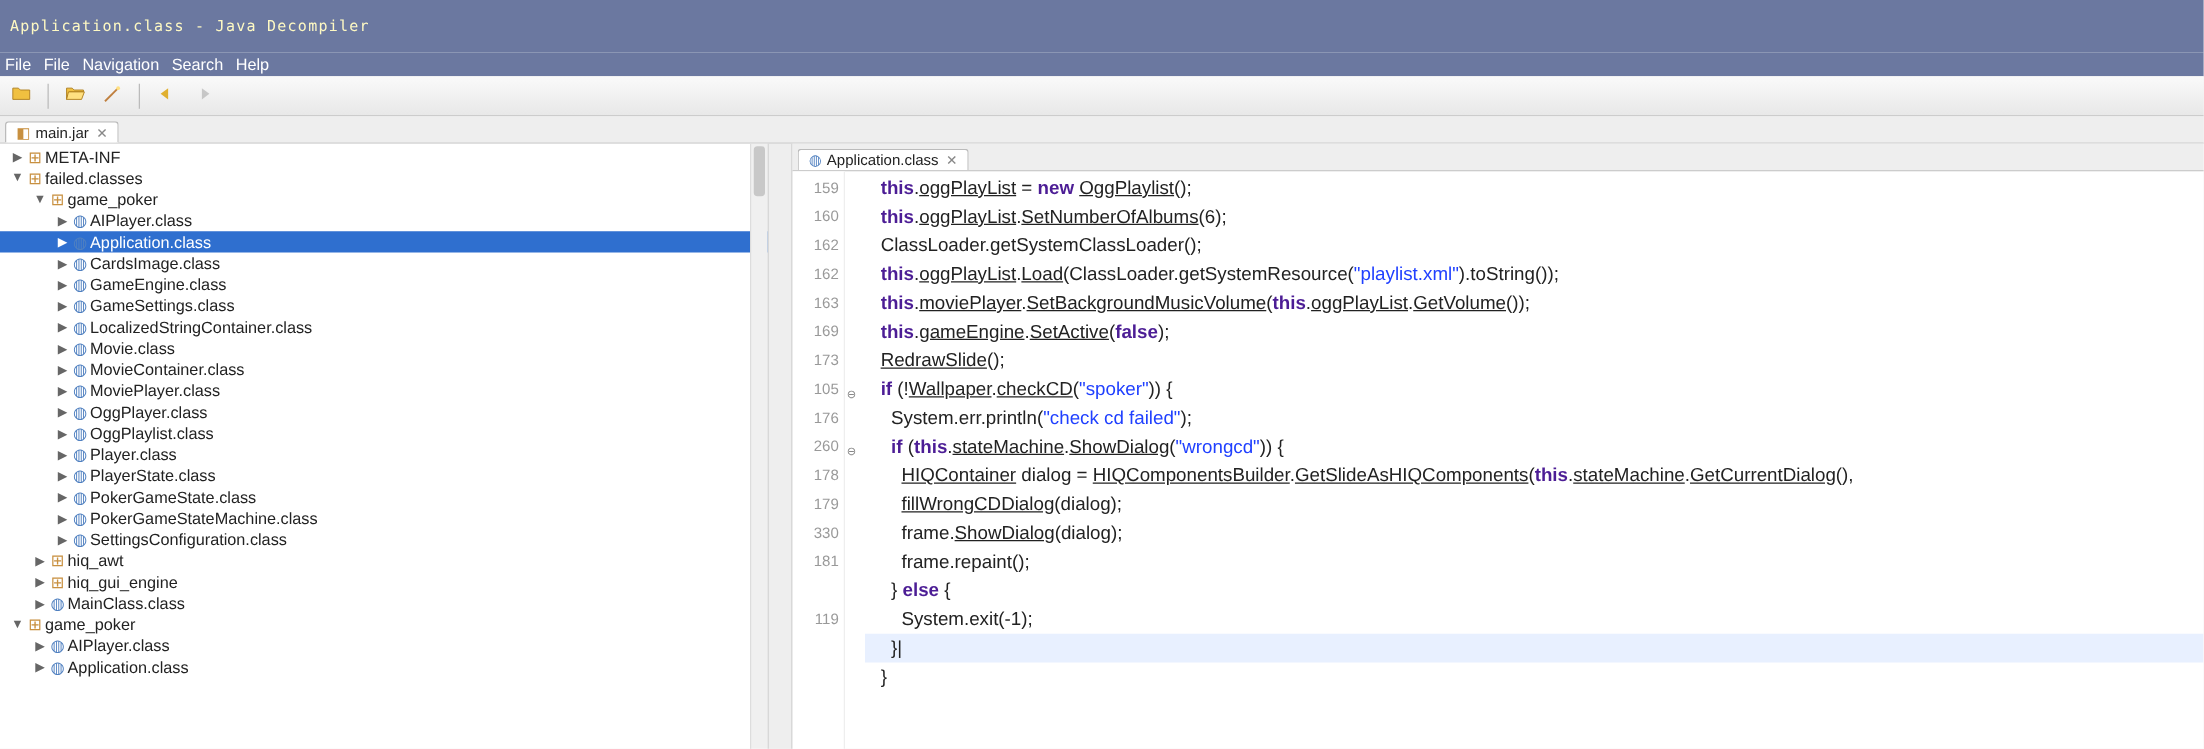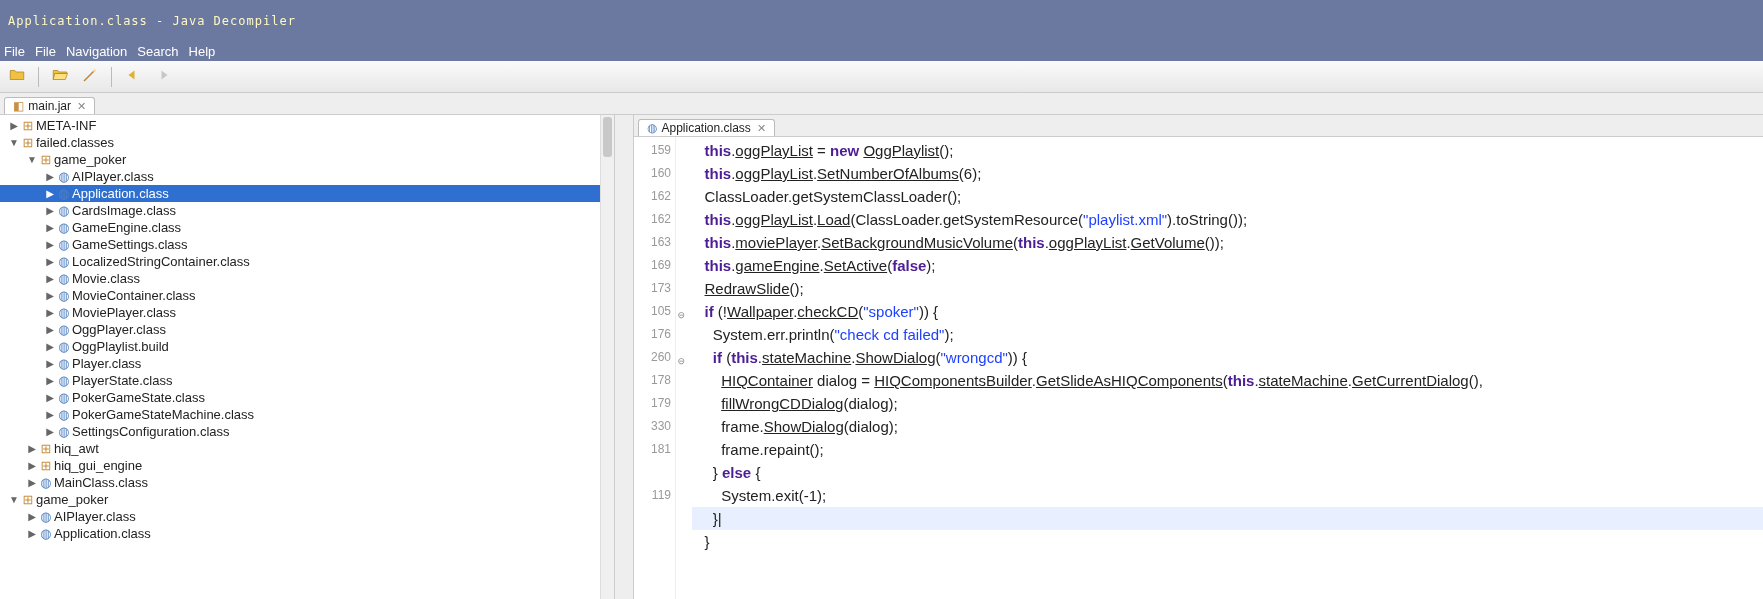--- a/index.html
+++ b/index.html
@@ -147,21 +147,21 @@
           <span>MoviePlayer.class</span>
         </div>
         <div class="tree-row" style="--pad: 44px;">
           <span class="tw">▶</span>
           <span class="ic ic-cls">◍</span>
           <span>OggPlayer.class</span>
         </div>
         <div class="tree-row" style="--pad: 44px;">
           <span class="tw">▶</span>
           <span class="ic ic-cls">◍</span>
-          <span>OggPlaylist.build</span>
+          <span>OggPlaylist.class</span>
         </div>
         <div class="tree-row" style="--pad: 44px;">
           <span class="tw">▶</span>
           <span class="ic ic-cls">◍</span>
           <span>Player.class</span>
         </div>
         <div class="tree-row" style="--pad: 44px;">
           <span class="tw">▶</span>
           <span class="ic ic-cls">◍</span>
           <span>PlayerState.class</span>

